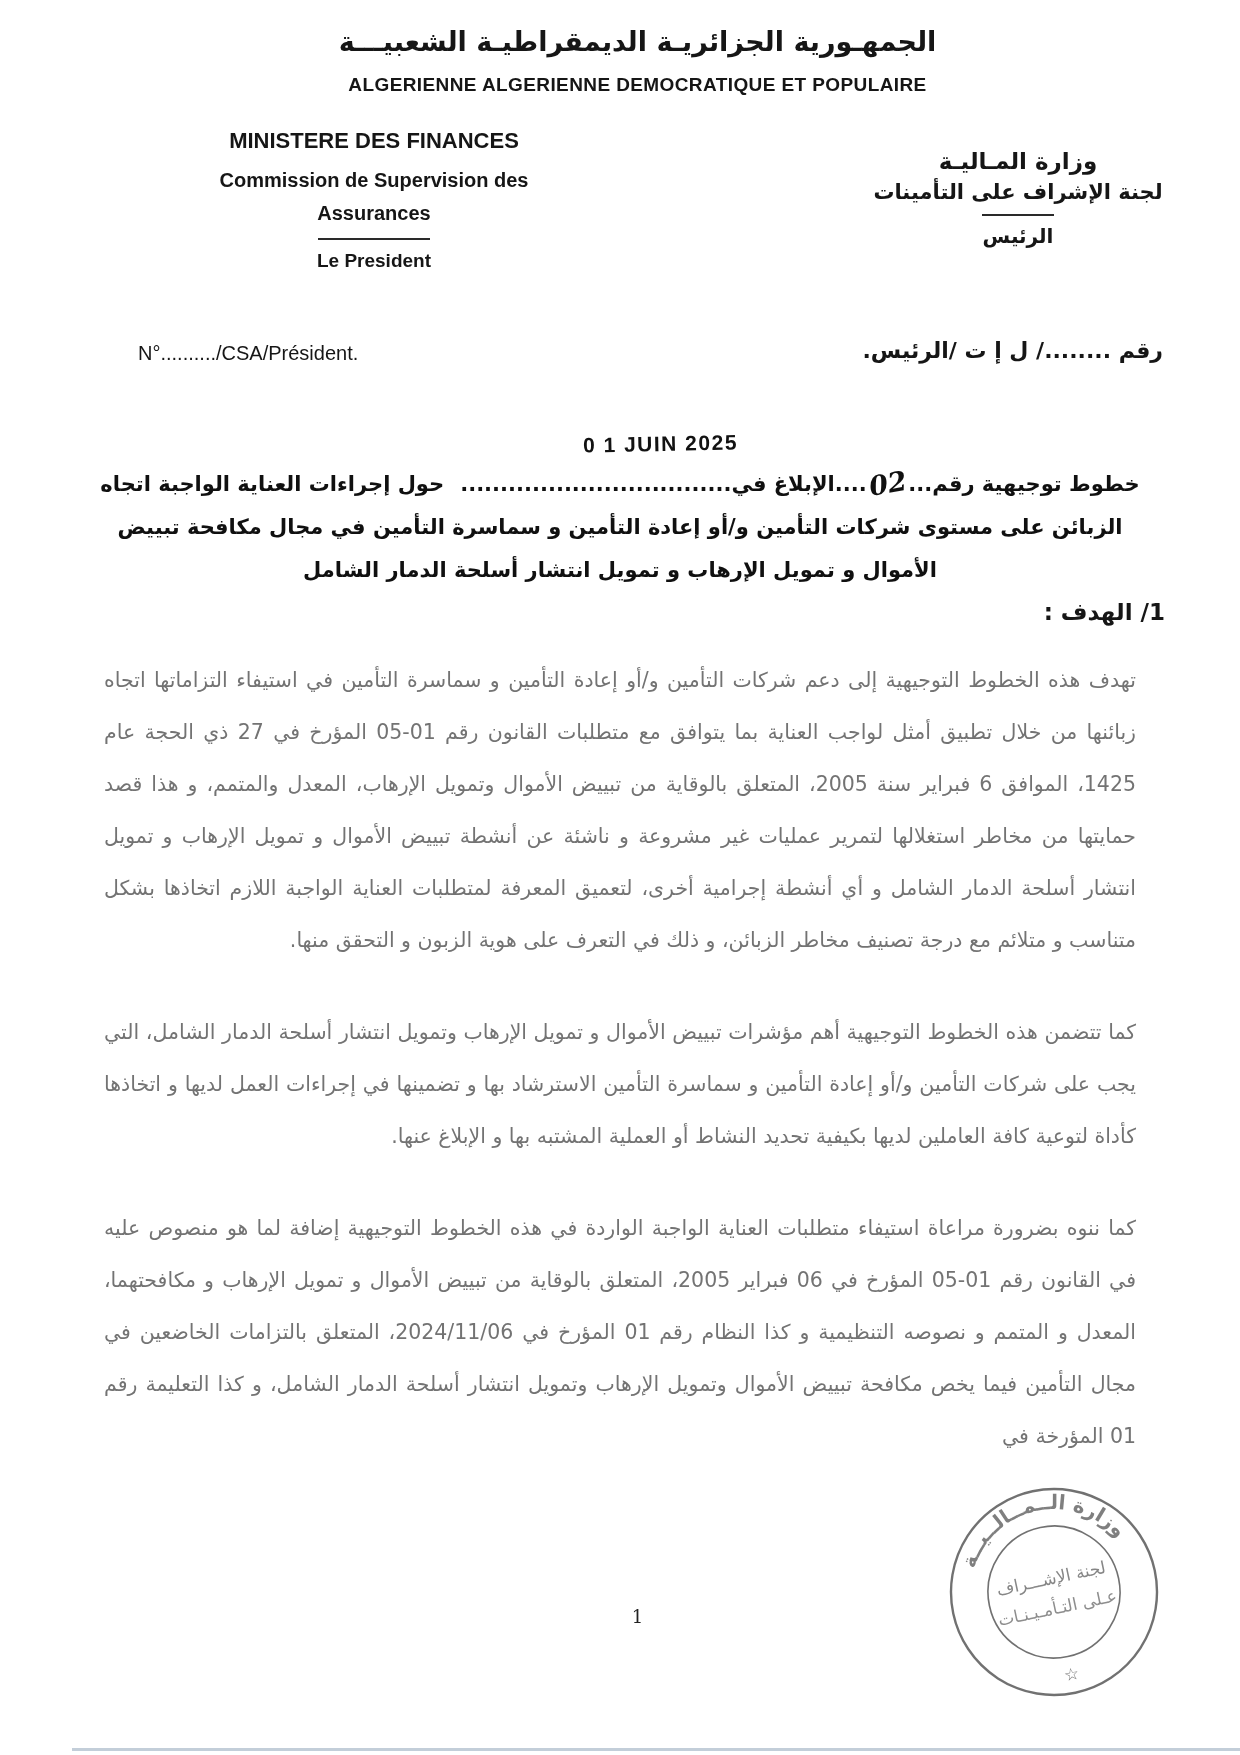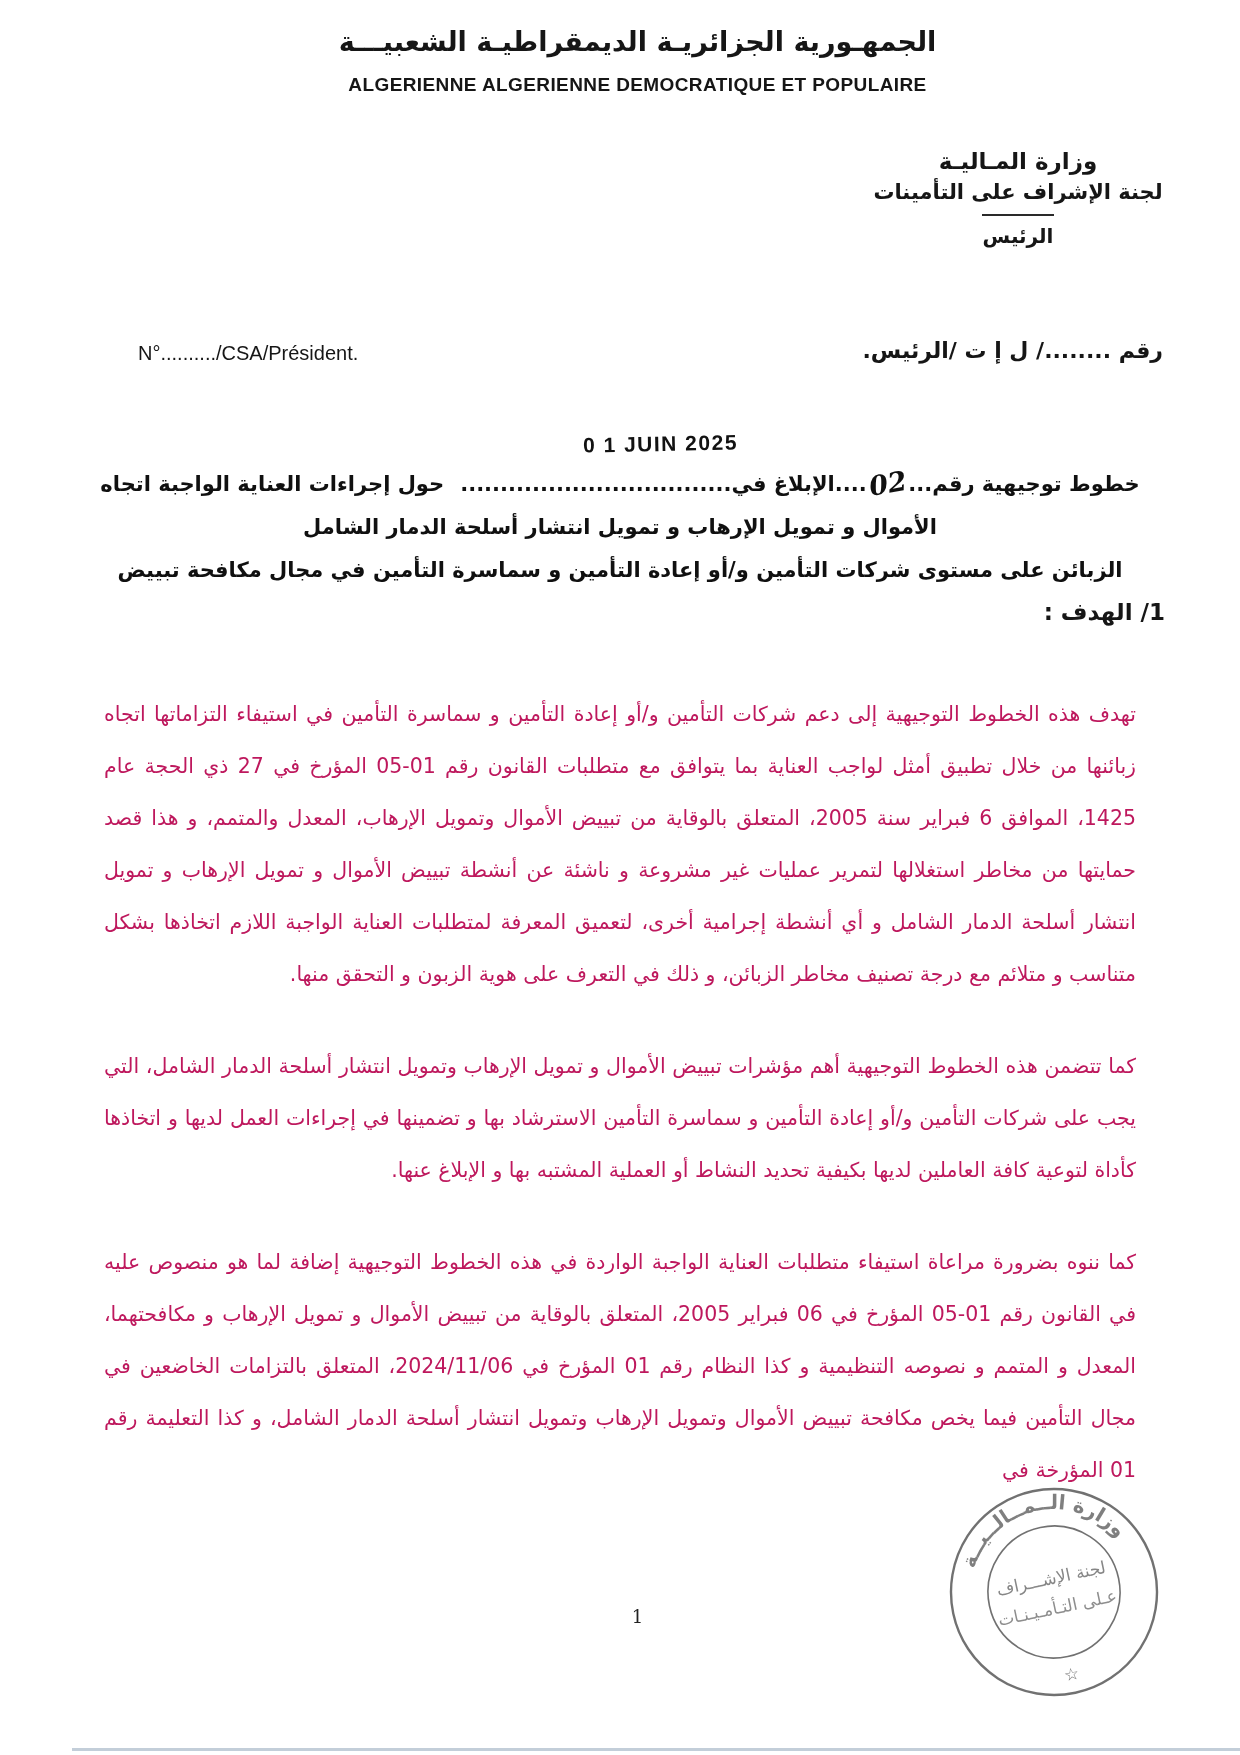--- a/index.html
+++ b/index.html
@@ -40,59 +40,66 @@
   .subject{position:absolute; left:100px; top:460px; width:1040px; direction:rtl;
     text-align:center; font-weight:bold; font-size:21px; line-height:43px; color:#101010;}
   .subject .l1{white-space:nowrap;}
   .hand{display:inline-block; font-family:"DejaVu Serif", serif; font-style:italic;
     font-size:27px; transform:rotate(-10deg); position:relative; top:2px; padding:0 2px;}
   .rest{margin-right:16px;text-align:right;}
   
   .sec-head{position:absolute; right:110px; top:599px; direction:rtl;
     font-weight:bold; font-size:23px;}
   
-  .body{position:absolute; left:104px; top:688px; width:1032px; direction:rtl;
-    text-align:justify; font-size:20.5px; line-height:52px; color:#be185d;}
+  .body{position:absolute; left:104px; top:654px; width:1032px; direction:rtl;
+    text-align:justify; font-size:20.5px; line-height:52px; color:#737373;}
   .body p{margin:0 0 40px 0;}
   
   .pagenum{position:absolute; left:0; top:1606px; width:100%; text-align:center;
     font-family:"DejaVu Serif", serif; font-size:18px; color:#222;}
   
   .seal{position:absolute; left:942px; top:1474px; pointer-events:none; opacity:.78;}
   
   .scan-line{position:absolute; left:72px; right:0; top:1748px; height:3px;
     background:#b9c6d2; opacity:.85;}
 </style>
 </head>
 <body>
 
 <div class="page">
 
   <div class="hdr-ar">الجمهـورية الجزائريـة الديمقراطيـة الشعبيـــة</div>
   <div class="hdr-fr">ALGERIENNE ALGERIENNE DEMOCRATIQUE ET POPULAIRE</div>
 
+  <div class="lh-fr">
+    <div class="min">MINISTERE DES FINANCES</div>
+    <div class="com">Commission de Supervision des</div>
+    <div class="com">Assurances</div>
+    <hr class="sep-fr">
+    <div class="pres">Le President</div>
+  </div>
 
   <div class="lh-ar">
     <div class="min">وزارة المـاليـة</div>
     <div class="com">لجنة الإشراف على التأمينات</div>
     <hr class="sep-ar">
     <div class="pres">الرئيس</div>
   </div>
 
   <div class="ref-fr">N°........../CSA/Président.</div>
   <div class="ref-ar">رقم ......../ ل إ ت /الرئيس.</div>
 
   <div class="date-stamp">0 1 JUIN 2025</div>
 
   <div class="subject">
     <div class="l1">
       <span>خطوط توجيهية رقم</span><span>...</span><span class="hand">02</span><span>....</span><span>الإبلاغ في</span><span>..................................</span><span class="rest">حول إجراءات العناية الواجبة اتجاه</span>
     </div>
+    <div>الزبائن على مستوى شركات التأمين و/أو إعادة التأمين و سماسرة التأمين في مجال مكافحة تبييض</div>
     <div>الأموال و تمويل الإرهاب و تمويل انتشار أسلحة الدمار الشامل</div>
-    <div>الزبائن على مستوى شركات التأمين و/أو إعادة التأمين و سماسرة التأمين في مجال مكافحة تبييض</div>
   </div>
 
   <div class="sec-head">1/ الهدف :</div>
 
   <div class="body">
     <p>تهدف هذه الخطوط التوجيهية إلى دعم شركات التأمين و/أو إعادة التأمين و سماسرة التأمين في استيفاء التزاماتها اتجاه زبائنها من خلال تطبيق أمثل لواجب العناية بما يتوافق مع متطلبات القانون رقم 01-05 المؤرخ في 27 ذي الحجة عام 1425، الموافق 6 فبراير سنة 2005، المتعلق بالوقاية من تبييض الأموال وتمويل الإرهاب، المعدل والمتمم، و هذا قصد حمايتها من مخاطر استغلالها لتمرير عمليات غير مشروعة و ناشئة عن أنشطة تبييض الأموال و تمويل الإرهاب و تمويل انتشار أسلحة الدمار الشامل و أي أنشطة إجرامية أخرى، لتعميق المعرفة لمتطلبات العناية الواجبة اللازم اتخاذها بشكل متناسب و متلائم مع درجة تصنيف مخاطر الزبائن، و ذلك في التعرف على هوية الزبون و التحقق منها.</p>
     <p>كما تتضمن هذه الخطوط التوجيهية أهم مؤشرات تبييض الأموال و تمويل الإرهاب وتمويل انتشار أسلحة الدمار الشامل، التي يجب على شركات التأمين و/أو إعادة التأمين و سماسرة التأمين الاسترشاد بها و تضمينها في إجراءات العمل لديها و اتخاذها كأداة لتوعية كافة العاملين لديها بكيفية تحديد النشاط أو العملية المشتبه بها و الإبلاغ عنها.</p>
     <p>كما ننوه بضرورة مراعاة استيفاء متطلبات العناية الواجبة الواردة في هذه الخطوط التوجيهية إضافة لما هو منصوص عليه في القانون رقم 01-05 المؤرخ في 06 فبراير 2005، المتعلق بالوقاية من تبييض الأموال و تمويل الإرهاب و مكافحتهما، المعدل و المتمم و نصوصه التنظيمية و كذا النظام رقم 01 المؤرخ في 2024/11/06، المتعلق بالتزامات الخاضعين في مجال التأمين فيما يخص مكافحة تبييض الأموال وتمويل الإرهاب وتمويل انتشار أسلحة الدمار الشامل، و كذا التعليمة رقم 01 المؤرخة في</p>
   </div>
 

